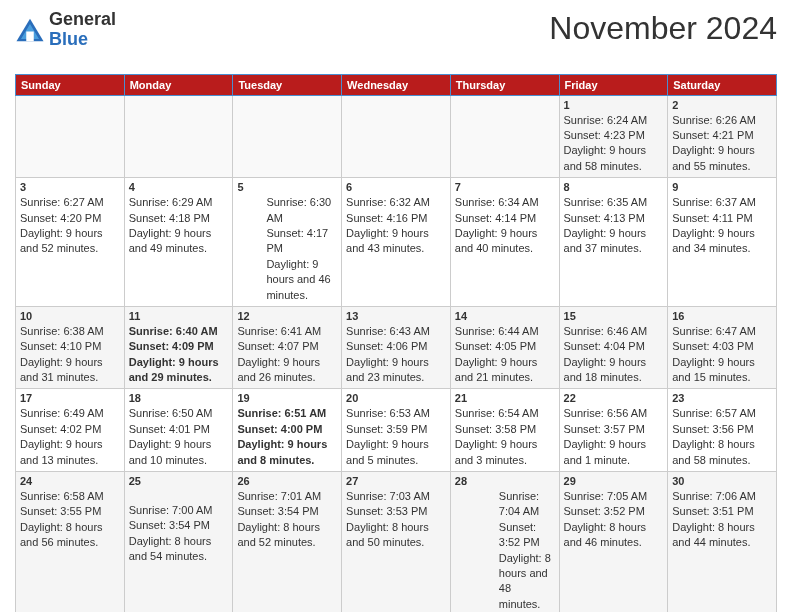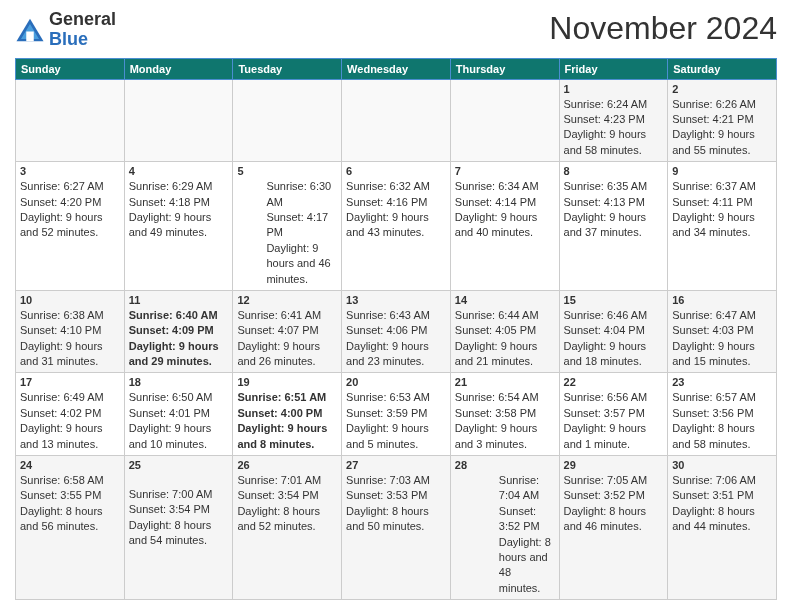--- a/index.html
+++ b/index.html
@@ -12,21 +12,21 @@
     }
     .page {
       width: 792px;
       height: 612px;
       padding: 10px 15px;
     }
     .header {
       display: flex;
       justify-content: space-between;
       align-items: flex-start;
-      margin-bottom: 8px;
+      margin-bottom: 24px;
     }
     .logo {
       display: flex;
       align-items: center;
       gap: 4px;
     }
     .logo-text {
       font-size: 18px;
       font-weight: bold;
       line-height: 1.1;
@@ -48,21 +48,21 @@
     .subtitle {
       font-size: 14px;
       color: #555;
     }
     .calendar {
       width: 100%;
       border-collapse: collapse;
       table-layout: fixed;
     }
     .calendar th {
-      background: #0f766e;
+      background: #b91c1c;
       color: #fff;
       font-size: 11px;
       font-weight: bold;
       padding: 4px 5px;
       text-align: left;
       border: 1px solid #4a8ed0;
     }
     .calendar td {
       vertical-align: top;
       border: 1px solid #ccc;

